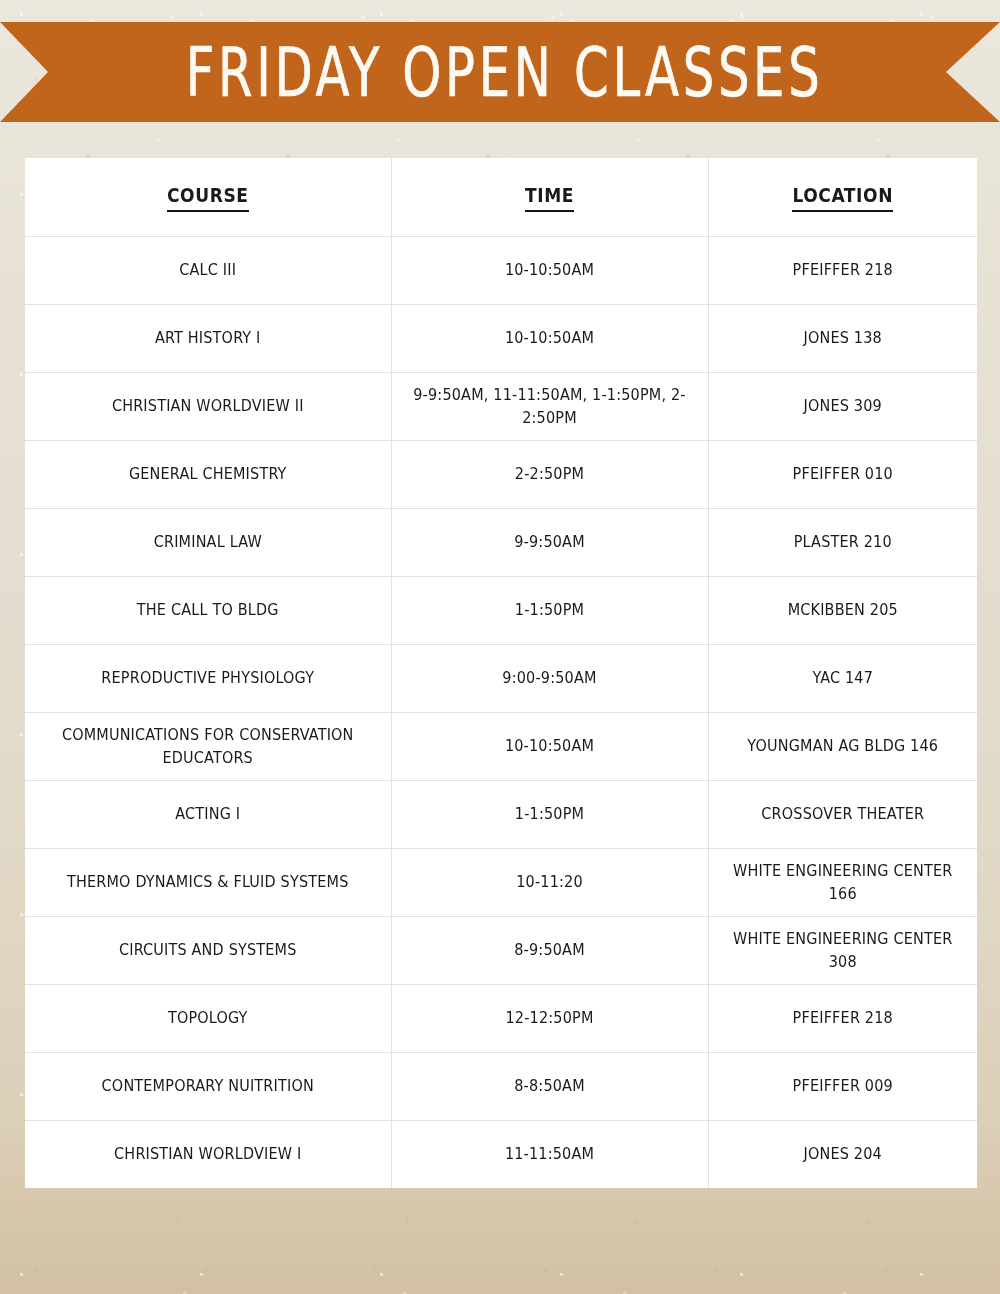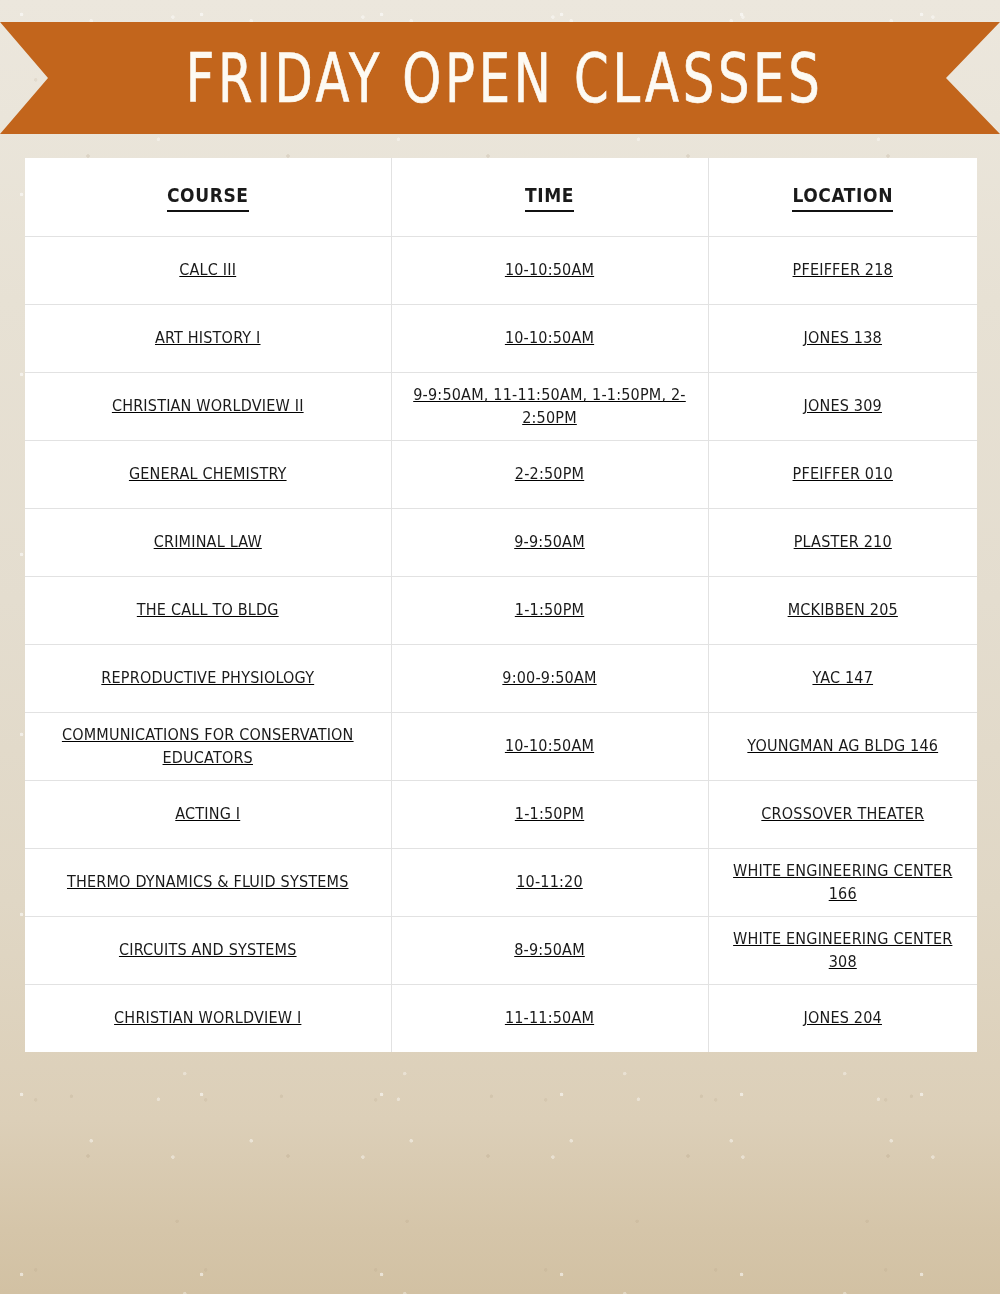--- a/index.html
+++ b/index.html
@@ -40,21 +40,21 @@
       170px 170px, 240px 240px, 200px 200px, 220px 220px,
       100% 100%;
   }
 
   
   #banner-wrap {
     position: absolute;
     top: 22px;
     left: 0;
     width: 1000px;
-    height: 112px;
+    height: 100px;
     text-decoration: underline;
   }
   #banner-ribbon {
     position: absolute;
     inset: 0;
     background: #c2651c;
     -webkit-clip-path: polygon(
         0 0, 1000px 0, 1000px 100px, 0 100px,
         0 100px, 48px 50px, 0 0);
     clip-path: polygon(
@@ -102,21 +102,20 @@
   
   #schedule-table {
     position: absolute;
     left: 25px;
     top: 158px;
     width: 952px;
     border-collapse: collapse;
     table-layout: fixed;
     background: #be185d;
     box-shadow: 0 0 0 0 rgba(0,0,0,0);
-    text-decoration: underline;
   }
   #schedule-table col.c-course    { width: 366px; }
   #schedule-table col.c-time      { width: 317px; }
   #schedule-table col.c-location  { width: 269px; }
 
   #schedule-table th,
   #schedule-table td {
     border-right: 1px solid #e2e2e2;
     border-bottom: 1px solid #e2e2e2;
     background: #ffffff;
@@ -233,18 +232,28 @@
         <td class="cell-course">THERMO DYNAMICS &amp; FLUID SYSTEMS</td>
         <td class="cell-time">10-11:20</td>
         <td class="cell-location">WHITE ENGINEERING CENTER 166</td>
       </tr>
       <tr>
         <td class="cell-course">CIRCUITS AND SYSTEMS</td>
         <td class="cell-time">8-9:50AM</td>
         <td class="cell-location">WHITE ENGINEERING CENTER 308</td>
       </tr>
       <tr>
+        <td class="cell-course">TOPOLOGY</td>
+        <td class="cell-time">12-12:50PM</td>
+        <td class="cell-location">PFEIFFER 218</td>
+      </tr>
+      <tr>
+        <td class="cell-course">CONTEMPORARY NUITRITION</td>
+        <td class="cell-time">8-8:50AM</td>
+        <td class="cell-location">PFEIFFER 009</td>
+      </tr>
+      <tr>
         <td class="cell-course">CHRISTIAN WORLDVIEW I</td>
         <td class="cell-time">11-11:50AM</td>
         <td class="cell-location">JONES 204</td>
       </tr>
     </tbody>
 </table>
 
 </body></html>

